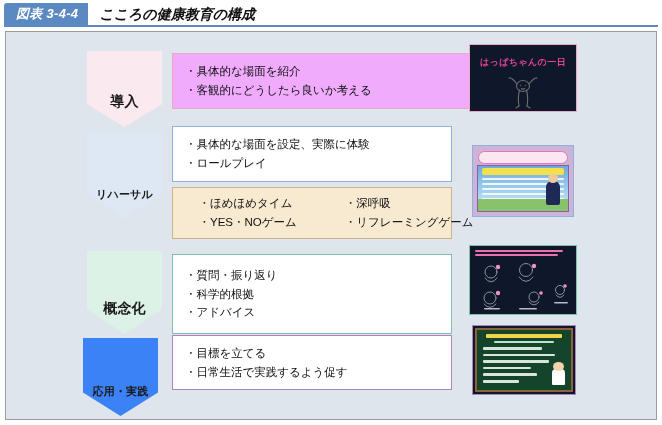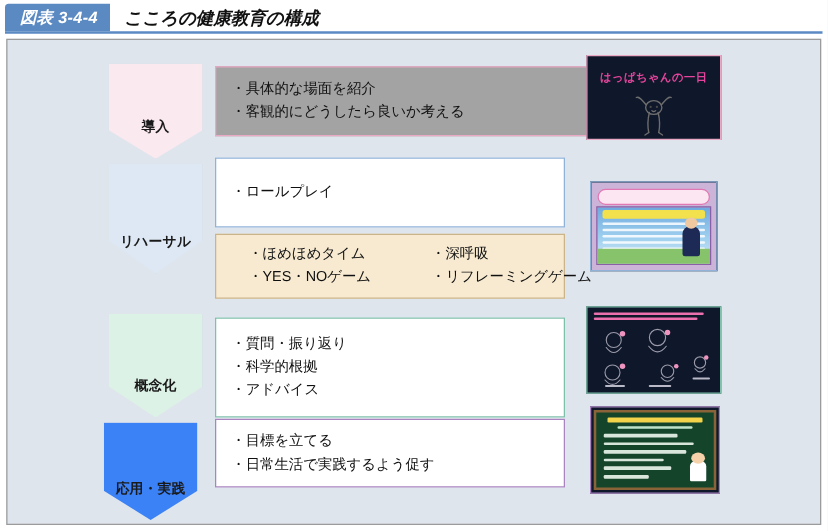--- a/index.html
+++ b/index.html
@@ -72,21 +72,21 @@
     position: absolute;
     width: 75px;
     display: flex;
     align-items: flex-end;
     justify-content: center;
     box-sizing: border-box;
     -webkit-clip-path: polygon(0 0, 100% 0, 100% 70%, 50% 100%, 0 70%);
     clip-path: polygon(0 0, 100% 0, 100% 70%, 50% 100%, 0 70%);
   }
   .chev .chev-label {
-    font-size: 11px;
+    font-size: 14px;
     font-weight: bold;
     color: #1a1a1a;
     line-height: 1;
     padding-bottom: 26%;
     white-space: nowrap;
     letter-spacing: 0.2px;
   }
   .chev.narrow .chev-label { font-size: 11px; }
 
   
@@ -234,26 +234,27 @@
     </div>
 
     <div class="chev" style="left: 81px; top: 219px; height: 83px; background: rgb(221, 242, 230); filter: drop-shadow(rgb(127, 192, 171) 0px 0px 0px);">
       <span class="chev-label">概念化</span>
     </div>
 
     <div class="chev narrow" style="left: 77px; top: 306px; height: 78px; background: #3b82f6; filter: drop-shadow(rgb(168, 133, 192) 0px 0px 0px);">
       <span class="chev-label">応用・実践</span>
     </div>
 
-    <div class="cbox" style="left: 166px; top: 21px; width: 328px; height: 56px; border: 1px solid rgb(233, 168, 196); background: #a3a3a3;">
+    <div class="cbox" style="left: 166px; top: 21px; width: 328px; height: 56px; border: 1px solid rgb(233, 168, 196); background: #f0abfc;">
       <div class="line">・具体的な場面を紹介</div>
       <div class="line">・客観的にどうしたら良いか考える</div>
     </div>
 
     <div class="cbox" style="left: 166px; top: 94px; width: 280px; height: 56px; border: 1px solid rgb(143, 178, 216); background: rgb(255, 255, 255);">
+      <div class="line">・具体的な場面を設定、実際に体験</div>
       <div class="line">・ロールプレイ</div>
     </div>
 
     <div class="cbox two-col" style="left: 166px; top: 155px; width: 280px; height: 52px; border: 1px solid rgb(203, 180, 138); background: rgb(247, 234, 209);">
       <div class="col c1">
         <div class="line">・ほめほめタイム</div>
         <div class="line">・YES・NOゲーム</div>
       </div>
       <div class="col c2">
         <div class="line">・深呼吸</div>

